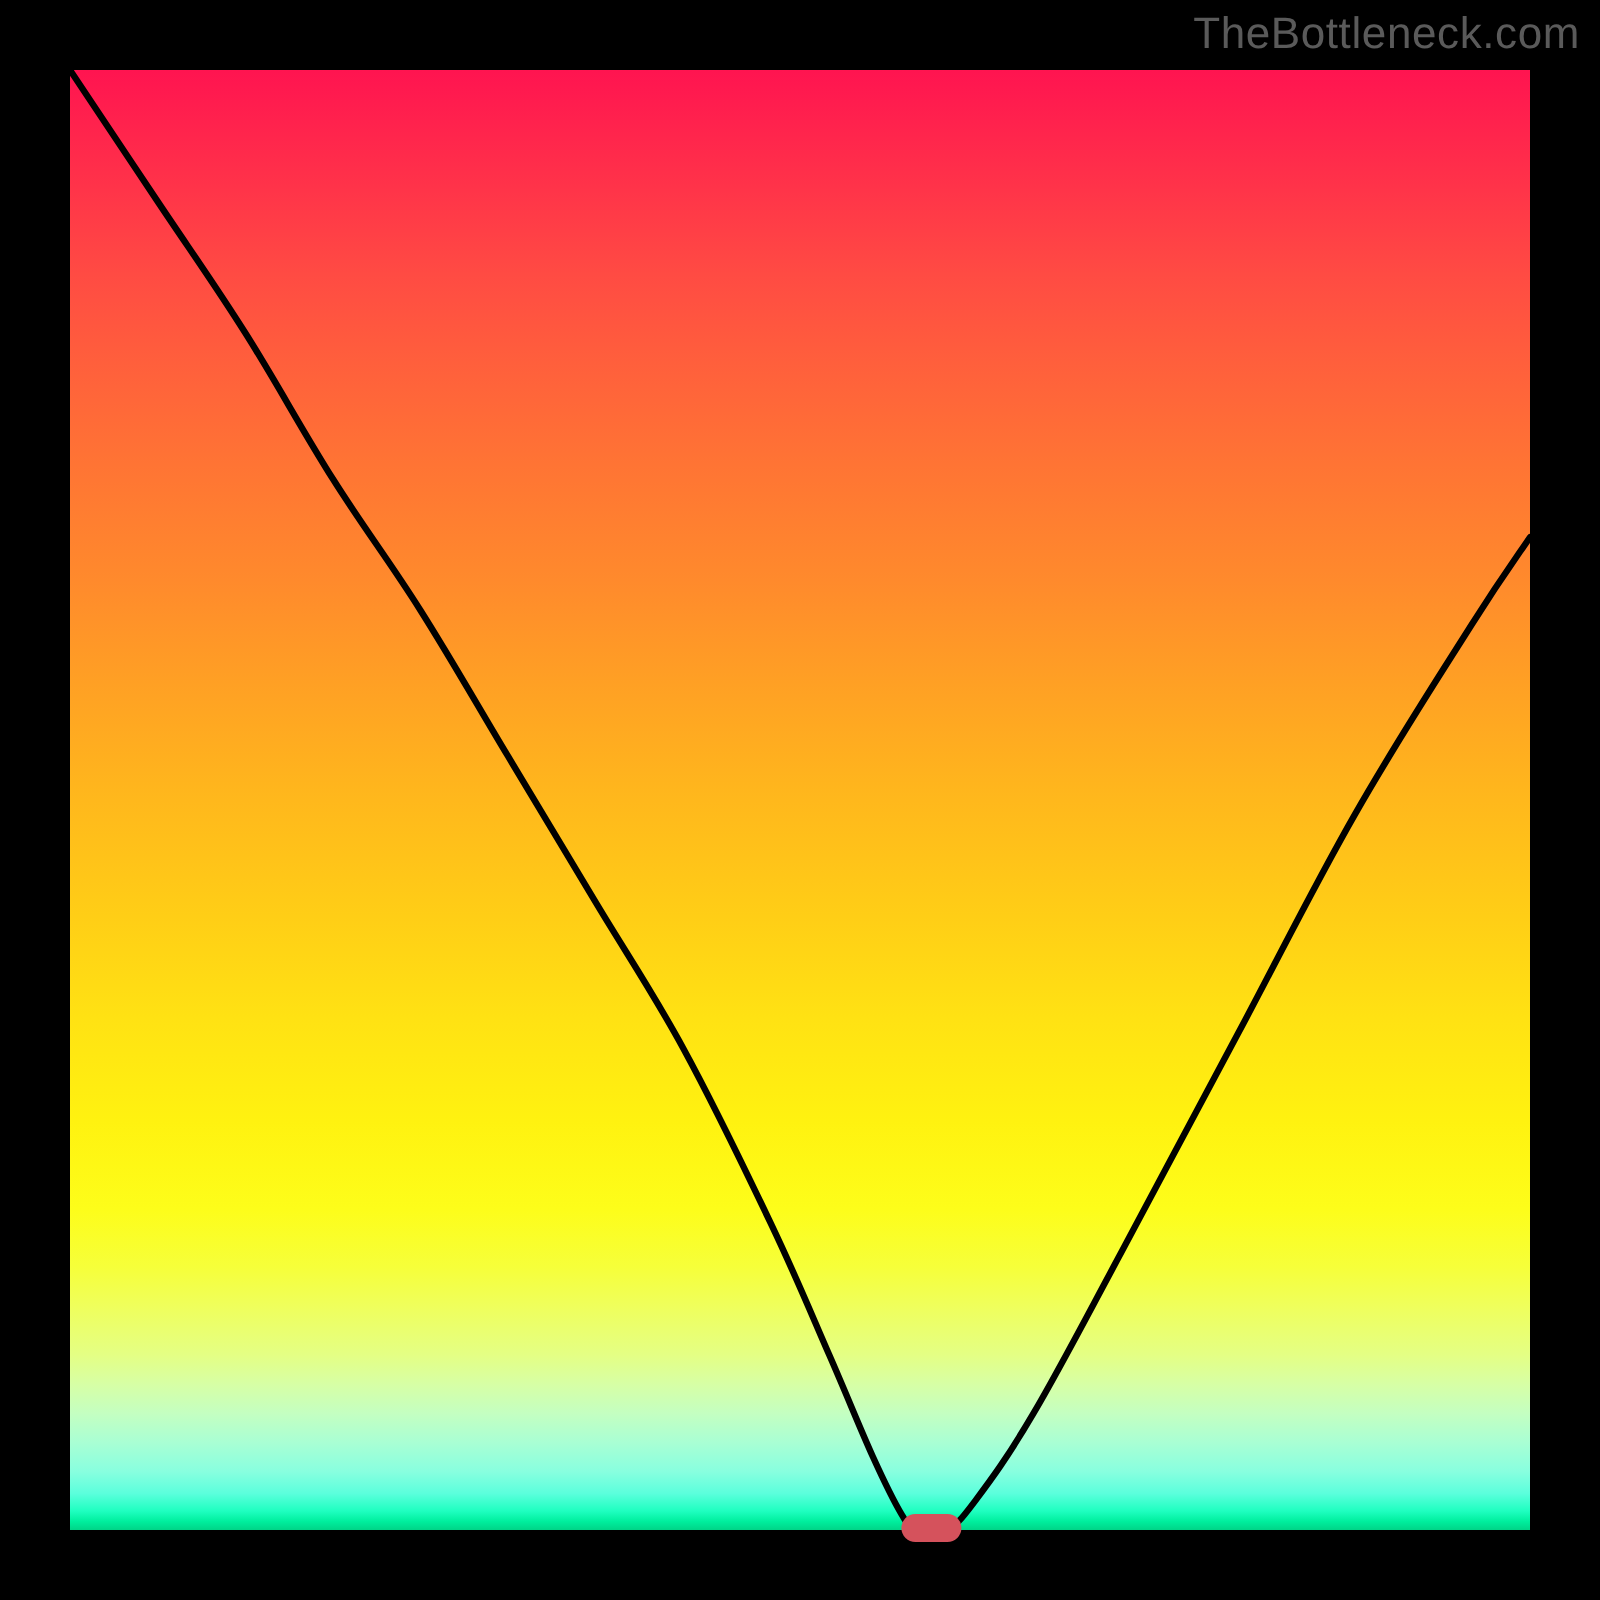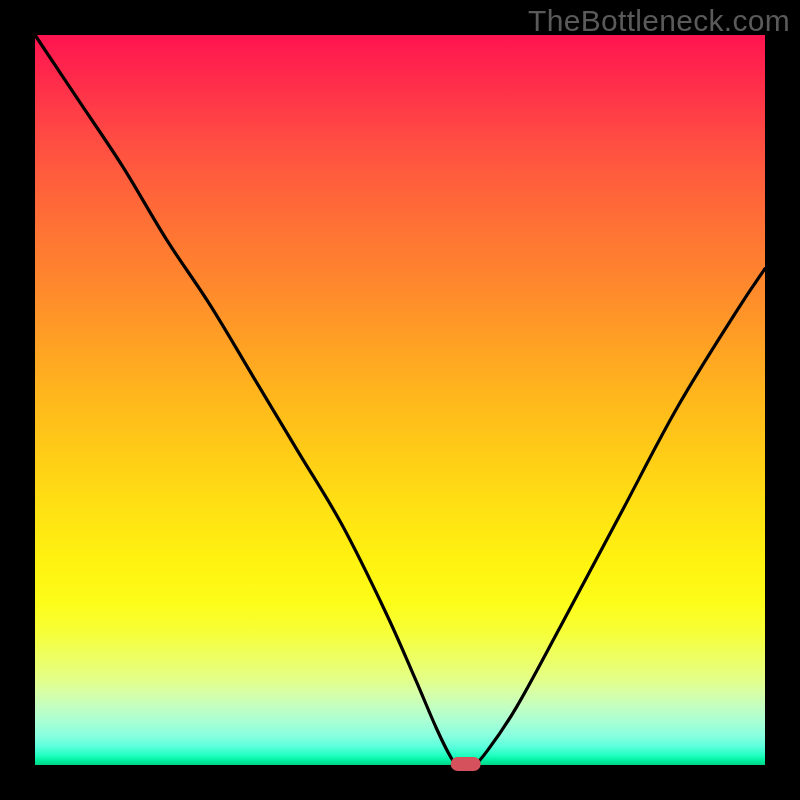--- a/index.html
+++ b/index.html
@@ -15,21 +15,21 @@
     position: relative;
     width: 800px;
     height: 800px;
     background: #000;
   }
   .watermark {
     position: absolute;
     top: 4px;
     right: 10px;
     color: #5a5a5a;
-    font-size: 30px;
+    font-size: 22px;
     font-weight: 500;
     letter-spacing: 0.3px;
     user-select: none;
   }
   
   .plot {
     position: absolute;
     left: 35px;
     top: 35px;
     width: 730px;

